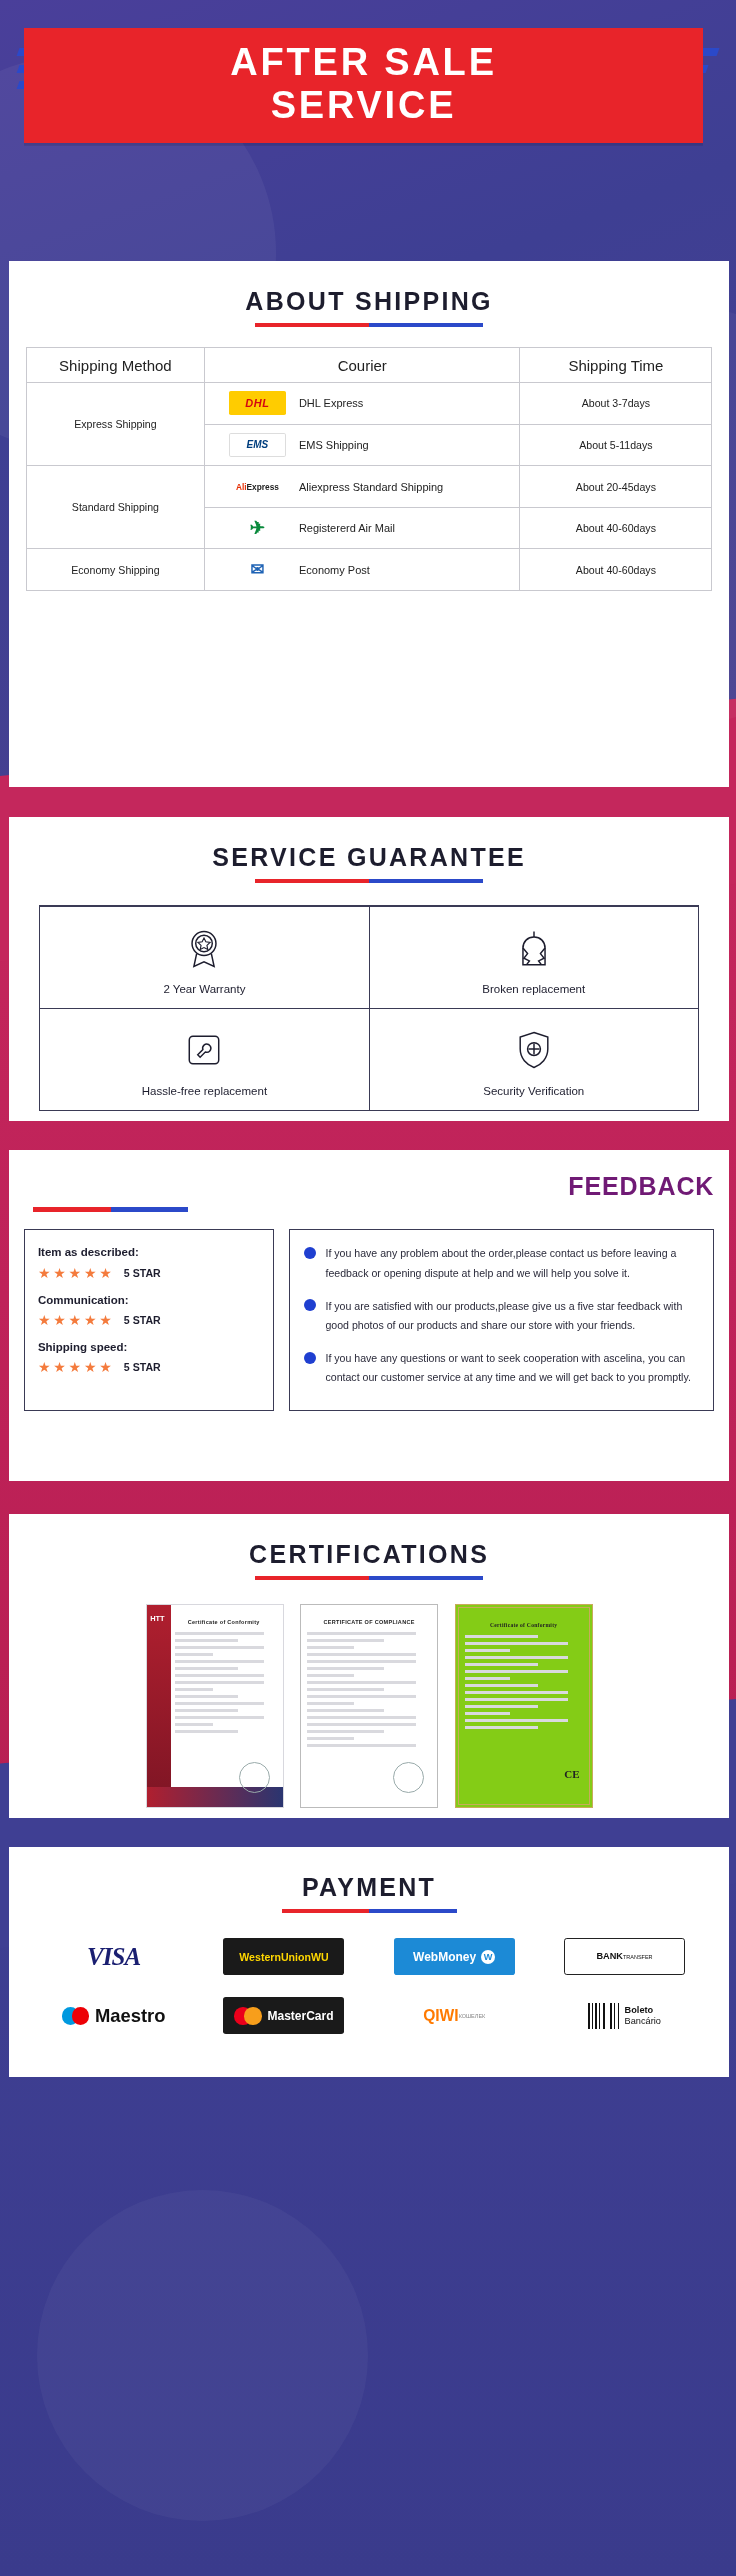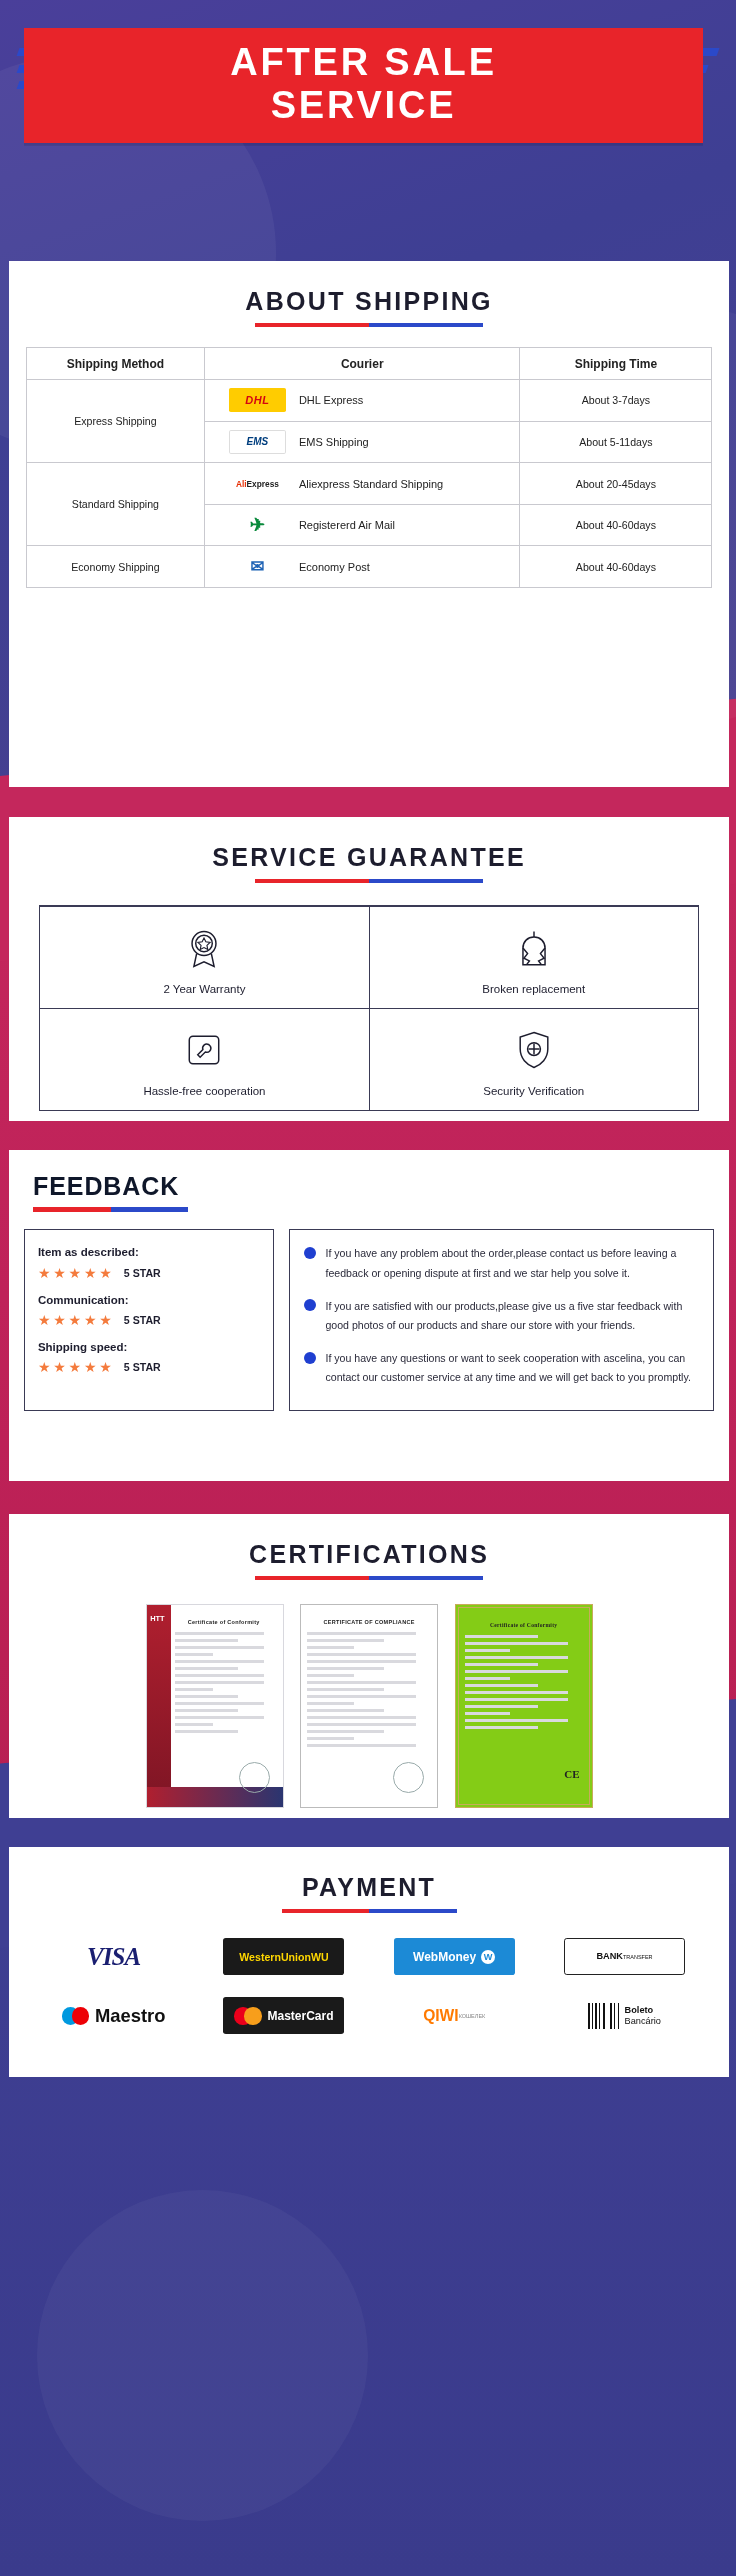--- a/index.html
+++ b/index.html
@@ -115,21 +115,21 @@
     margin-top: 20px;
     font-size: 10.6px;
     color: #222;
   }
   .ship-table th, .ship-table td {
     border: 0.9px solid #c9c9cf;
     padding: 8.3px 5.5px;
     text-align: center;
     vertical-align: middle;
   }
-  .ship-table th { font-weight: bold; font-size: 12px; text-align: center; }
+  .ship-table th { font-weight: normal; font-size: 15px; text-align: center; }
   .ship-table .col-method { width: 26%; }
   .ship-table .col-courier { width: 46%; }
   .ship-table .col-time { width: 28%; }
   .courier-cell { display: flex; align-items: center; gap: 13px; padding-left: 18.4px; }
   .courier-logo {
     width: 57px; height: 24px; flex: 0 0 57px;
     display: flex; align-items: center; justify-content: center;
     font-size: 8.3px; font-weight: bold; border-radius: 1.8px;
   }
   .logo-dhl { background: #ffcc00; color: #d40511; font-style: italic; letter-spacing: 0.5px; font-size: 11px; }
@@ -153,21 +153,21 @@
     margin: -0.5px;
     padding: 16.6px 7.4px 13px;
     text-align: center;
   }
   .g-icon { height: 50px; display: flex; align-items: center; justify-content: center; }
   .g-label { margin-top: 9.2px; font-size: 11.5px; color: #1d1d2e; }
 
   
   .fb-title {
     font-size: 25px; font-weight: bold; letter-spacing: 0.9px;
-    color: #0f172a; margin: 3.7px 0 0 9.2px;
+    color: #701a75; margin: 3.7px 0 0 9.2px; text-align: right;
   }
   .fb-rule { width: 155px; height: 4.6px; display: flex; margin: 6.4px 0 0 9.2px; }
   .fb-body { display: flex; gap: 14.7px; margin-top: 16.6px; }
   .fb-left {
     position: relative;
     width: 250px; flex: 0 0 250px;
     border: 0.9px solid #3a3a55;
     padding: 16.6px 13px;
     background: rgba(255,255,255,0.72);
   }
@@ -372,21 +372,21 @@
       </div>
       <div class="g-label">Broken replacement</div>
     </div>
     <div class="g-cell">
       <div class="g-icon">
         <svg width="46" height="46" viewBox="0 0 50 50" fill="none" stroke="#1d1d2e" stroke-width="1.6">
           <rect x="9" y="10" width="32" height="30" rx="4"></rect>
           <path d="M30 19a4.5 4.5 0 0 0-6.2 5.6l-5.6 5.6 2.6 2.6 5.6-5.6A4.5 4.5 0 0 0 32 21z"></path>
         </svg>
       </div>
-      <div class="g-label">Hassle-free cooperation</div>
+      <div class="g-label">Hassle-free replacement</div>
     </div>
     <div class="g-cell">
       <div class="g-icon">
         <svg width="46" height="46" viewBox="0 0 50 50" fill="none" stroke="#1d1d2e" stroke-width="1.6">
           <path d="M25 6l15 5v13c0 10-7 17-15 20-8-3-15-10-15-20V11z"></path>
           <path d="M25 18v12M19 24h12"></path>
           <circle cx="25" cy="24" r="7"></circle>
         </svg>
       </div>
       <div class="g-label">Security Verification</div>
@@ -422,21 +422,21 @@
         <div class="fb-stars-row">
           <span class="stars">★★★★★</span>
           <span class="star-label">5 STAR</span>
         </div>
       </div>
     </div>
 
     <div class="fb-right">
       <div class="fb-item">
         <span class="fb-dot"></span>
-        <div class="fb-text">If you have any problem about the order,please contact us before leaving a feedback or opening dispute at first and we star help you solve it.</div>
+        <div class="fb-text">If you have any problem about the order,please contact us before leaving a feedback or opening dispute at help and we will help you solve it.</div>
       </div>
       <div class="fb-item">
         <span class="fb-dot"></span>
         <div class="fb-text">If you are satisfied with our products,please give us a five star feedback with good photos of our products and share our store with your friends.</div>
       </div>
       <div class="fb-item">
         <span class="fb-dot"></span>
         <div class="fb-text">If you have any questions or want to seek cooperation with ascelina, you can contact our customer service at any time and we will get back to you promptly.</div>
       </div>
     </div>

